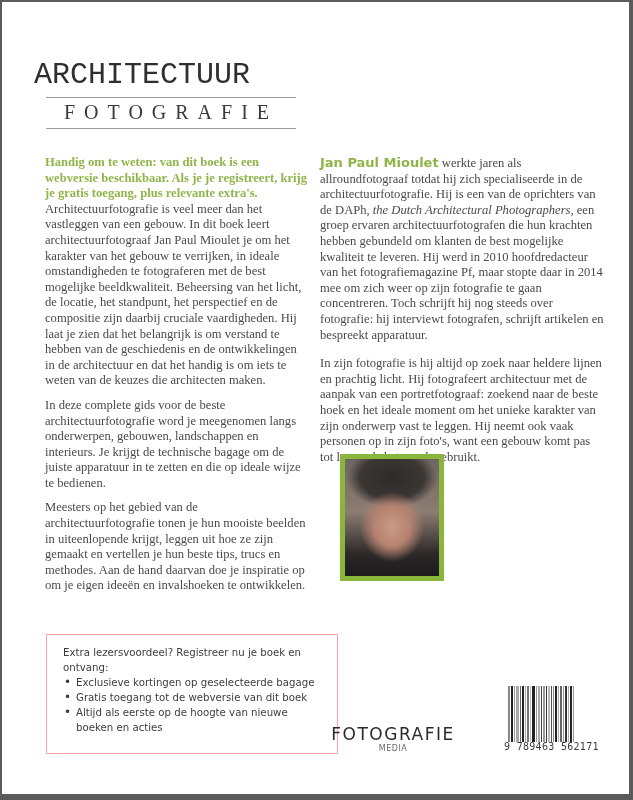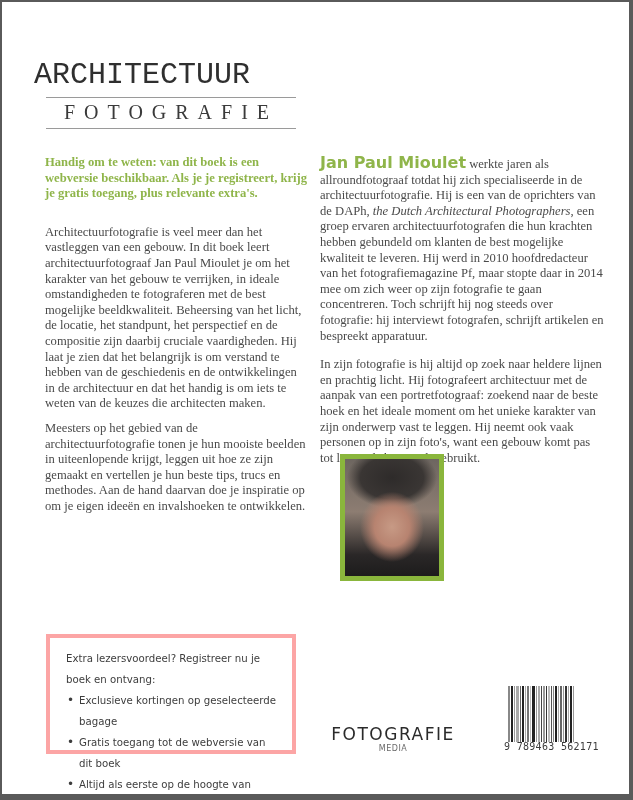--- a/index.html
+++ b/index.html
@@ -17,36 +17,36 @@
   .subtitle {
     position:absolute; left:44px; top:98px; width:250px; text-align:center;
     font-family:Liberation Serif, serif; font-size:20px; letter-spacing:9px;
     color:#3a3a3a; line-height:24px;
   }
   .col { position:absolute; font-family:"Liberation Serif", serif; font-size:12.6px; line-height:15.6px; color:#4a4a4a; }
   .left { left:43px; width:264px; }
   .right { left:318px; width:284px; }
   .highlight { font-weight:bold; color:#8fb54a; font-size:12.6px; line-height:15.6px; }
   p { margin:0 0 9px 0; }
-  .name { font-family:"DejaVu Sans", sans-serif; font-weight:bold; color:#8fb54a; font-size:16px; }
+  .name { font-family:"DejaVu Sans", sans-serif; font-weight:bold; color:#8fb54a; font-size:13px; }
   .photo {
     position:absolute; left:338px; top:452px; width:104px; height:127px;
     background:#8ab63c; padding:5px; box-sizing:border-box;
   }
   .photo-inner {
     width:100%; height:100%;
     background:
       radial-gradient(ellipse 34% 30% at 50% 58%, #c79a85 0%, #b78370 55%, rgba(0,0,0,0) 100%),
       radial-gradient(ellipse 48% 26% at 50% 16%, #2e2b2a 0%, #3a3634 70%, rgba(0,0,0,0) 100%),
       linear-gradient(to bottom, #6d6660 0%, #8d7d72 45%, #2a2727 82%, #1d1c1c 100%);
   }
   .box {
-    position:absolute; left:44px; top:632px; width:250px; height:120px;
-    border:4px solid #fca5a5; box-sizing:border-box; padding:10px 14px 8px 16px;
-    font-family:"DejaVu Sans", sans-serif; font-size:10.2px; line-height:21px; color:#3d3d3d;
+    position:absolute; left:44px; top:632px; width:292px; height:120px;
+    border:1px solid #fca5a5; box-sizing:border-box; padding:10px 14px 8px 16px;
+    font-family:"DejaVu Sans", sans-serif; font-size:10.2px; line-height:15px; color:#3d3d3d;
   }
   .box ul { margin:0; padding:0; list-style:none; }
   .box li { position:relative; padding-left:13px; }
   .box li:before { content:"•"; position:absolute; left:1px; top:0; font-size:12px; }
   .logo { position:absolute; left:326px; top:723px; width:130px; text-align:center; }
   .logo-main { font-family:"DejaVu Sans", sans-serif; font-size:17px; letter-spacing:1.5px; color:#2a2a2a; line-height:19px; }
   .logo-sub { font-family:"DejaVu Sans", sans-serif; font-size:8px; color:#6a6a6a; letter-spacing:0.5px; line-height:10px; }
   .barcode { position:absolute; left:502px; top:684px; width:88px; height:66px; }
   .bars { position:absolute; left:4px; top:0; width:84px; height:56px; display:flex; }
   .bars span { display:block; height:100%; margin-right:1px; }
@@ -56,22 +56,23 @@
 <body>
 
 <div class="page">
 
   <div class="title">ARCHITECTUUR</div>
   <div class="rule" style="top:95px;"></div>
   <div class="subtitle">FOTOGRAFIE</div>
   <div class="rule" style="top:126px;"></div>
 
   <div class="col left" style="top:153px;">
-    <p class="highlight" style="margin-bottom:23px;">Handig om te weten: van dit boek is een webversie beschikbaar. Als je je registreert, krijg je gratis toegang, plus relevante extra's.</p>
+    <p class="highlight" style="margin-bottom:0;">Handig om te weten: van dit boek is een webversie beschikbaar. Als je je registreert, krijg je gratis toegang, plus relevante extra's.</p>
     <p>Architectuurfotografie is veel meer dan het vastleggen van een gebouw. In dit boek leert architectuurfotograaf Jan Paul Mioulet je om het karakter van het gebouw te verrijken, in ideale omstandigheden te fotograferen met de best mogelijke beeldkwaliteit. Beheersing van het licht, de locatie, het standpunt, het perspectief en de compositie zijn daarbij cruciale vaardigheden. Hij laat je zien dat het belangrijk is om verstand te hebben van de geschiedenis en de ontwikkelingen in de architectuur en dat het handig is om iets te weten van de keuzes die architecten maken.</p>
+    <p>In deze complete gids voor de beste architectuurfotografie word je meegenomen langs onderwerpen, gebouwen, landschappen en interieurs. Je krijgt de technische bagage om de juiste apparatuur in te zetten en die op ideale wijze te bedienen.</p>
     <p>Meesters op het gebied van de architectuurfotografie tonen je hun mooiste beelden in uiteenlopende krijgt, leggen uit hoe ze zijn gemaakt en vertellen je hun beste tips, trucs en methodes. Aan de hand daarvan doe je inspiratie op om je eigen ideeën en invalshoeken te ontwikkelen.</p>
   </div>
 
   <div class="col right" style="top:153px;">
     <p style="margin-bottom:13px;"><span class="name">Jan Paul Mioulet</span><span> werkte jaren als allroundfotograaf totdat hij zich specialiseerde in de architectuurfotografie. Hij is een van de oprichters van de DAPh, </span><i>the Dutch Architectural Photographers</i><span>, een groep ervaren architectuurfotografen die hun krachten hebben gebundeld om klanten de best mogelijke kwaliteit te leveren. Hij werd in 2010 hoofdredacteur van het fotografiemagazine Pf, maar stopte daar in 2014 mee om zich weer op zijn fotografie te gaan concentreren. Toch schrijft hij nog steeds over fotografie: hij interviewt fotografen, schrijft artikelen en bespreekt apparatuur.</span></p>
     <p>In zijn fotografie is hij altijd op zoek naar heldere lijnen en prachtig licht. Hij fotografeert architectuur met de aanpak van een portretfotograaf: zoekend naar de beste hoek en het ideale moment om het unieke karakter van zijn onderwerp vast te leggen. Hij neemt ook vaak personen op in zijn foto's, want een gebouw komt pas tot leven als het wordt gebruikt.</p>
   </div>
 
   <div class="photo">
     <div class="photo-inner"></div>

